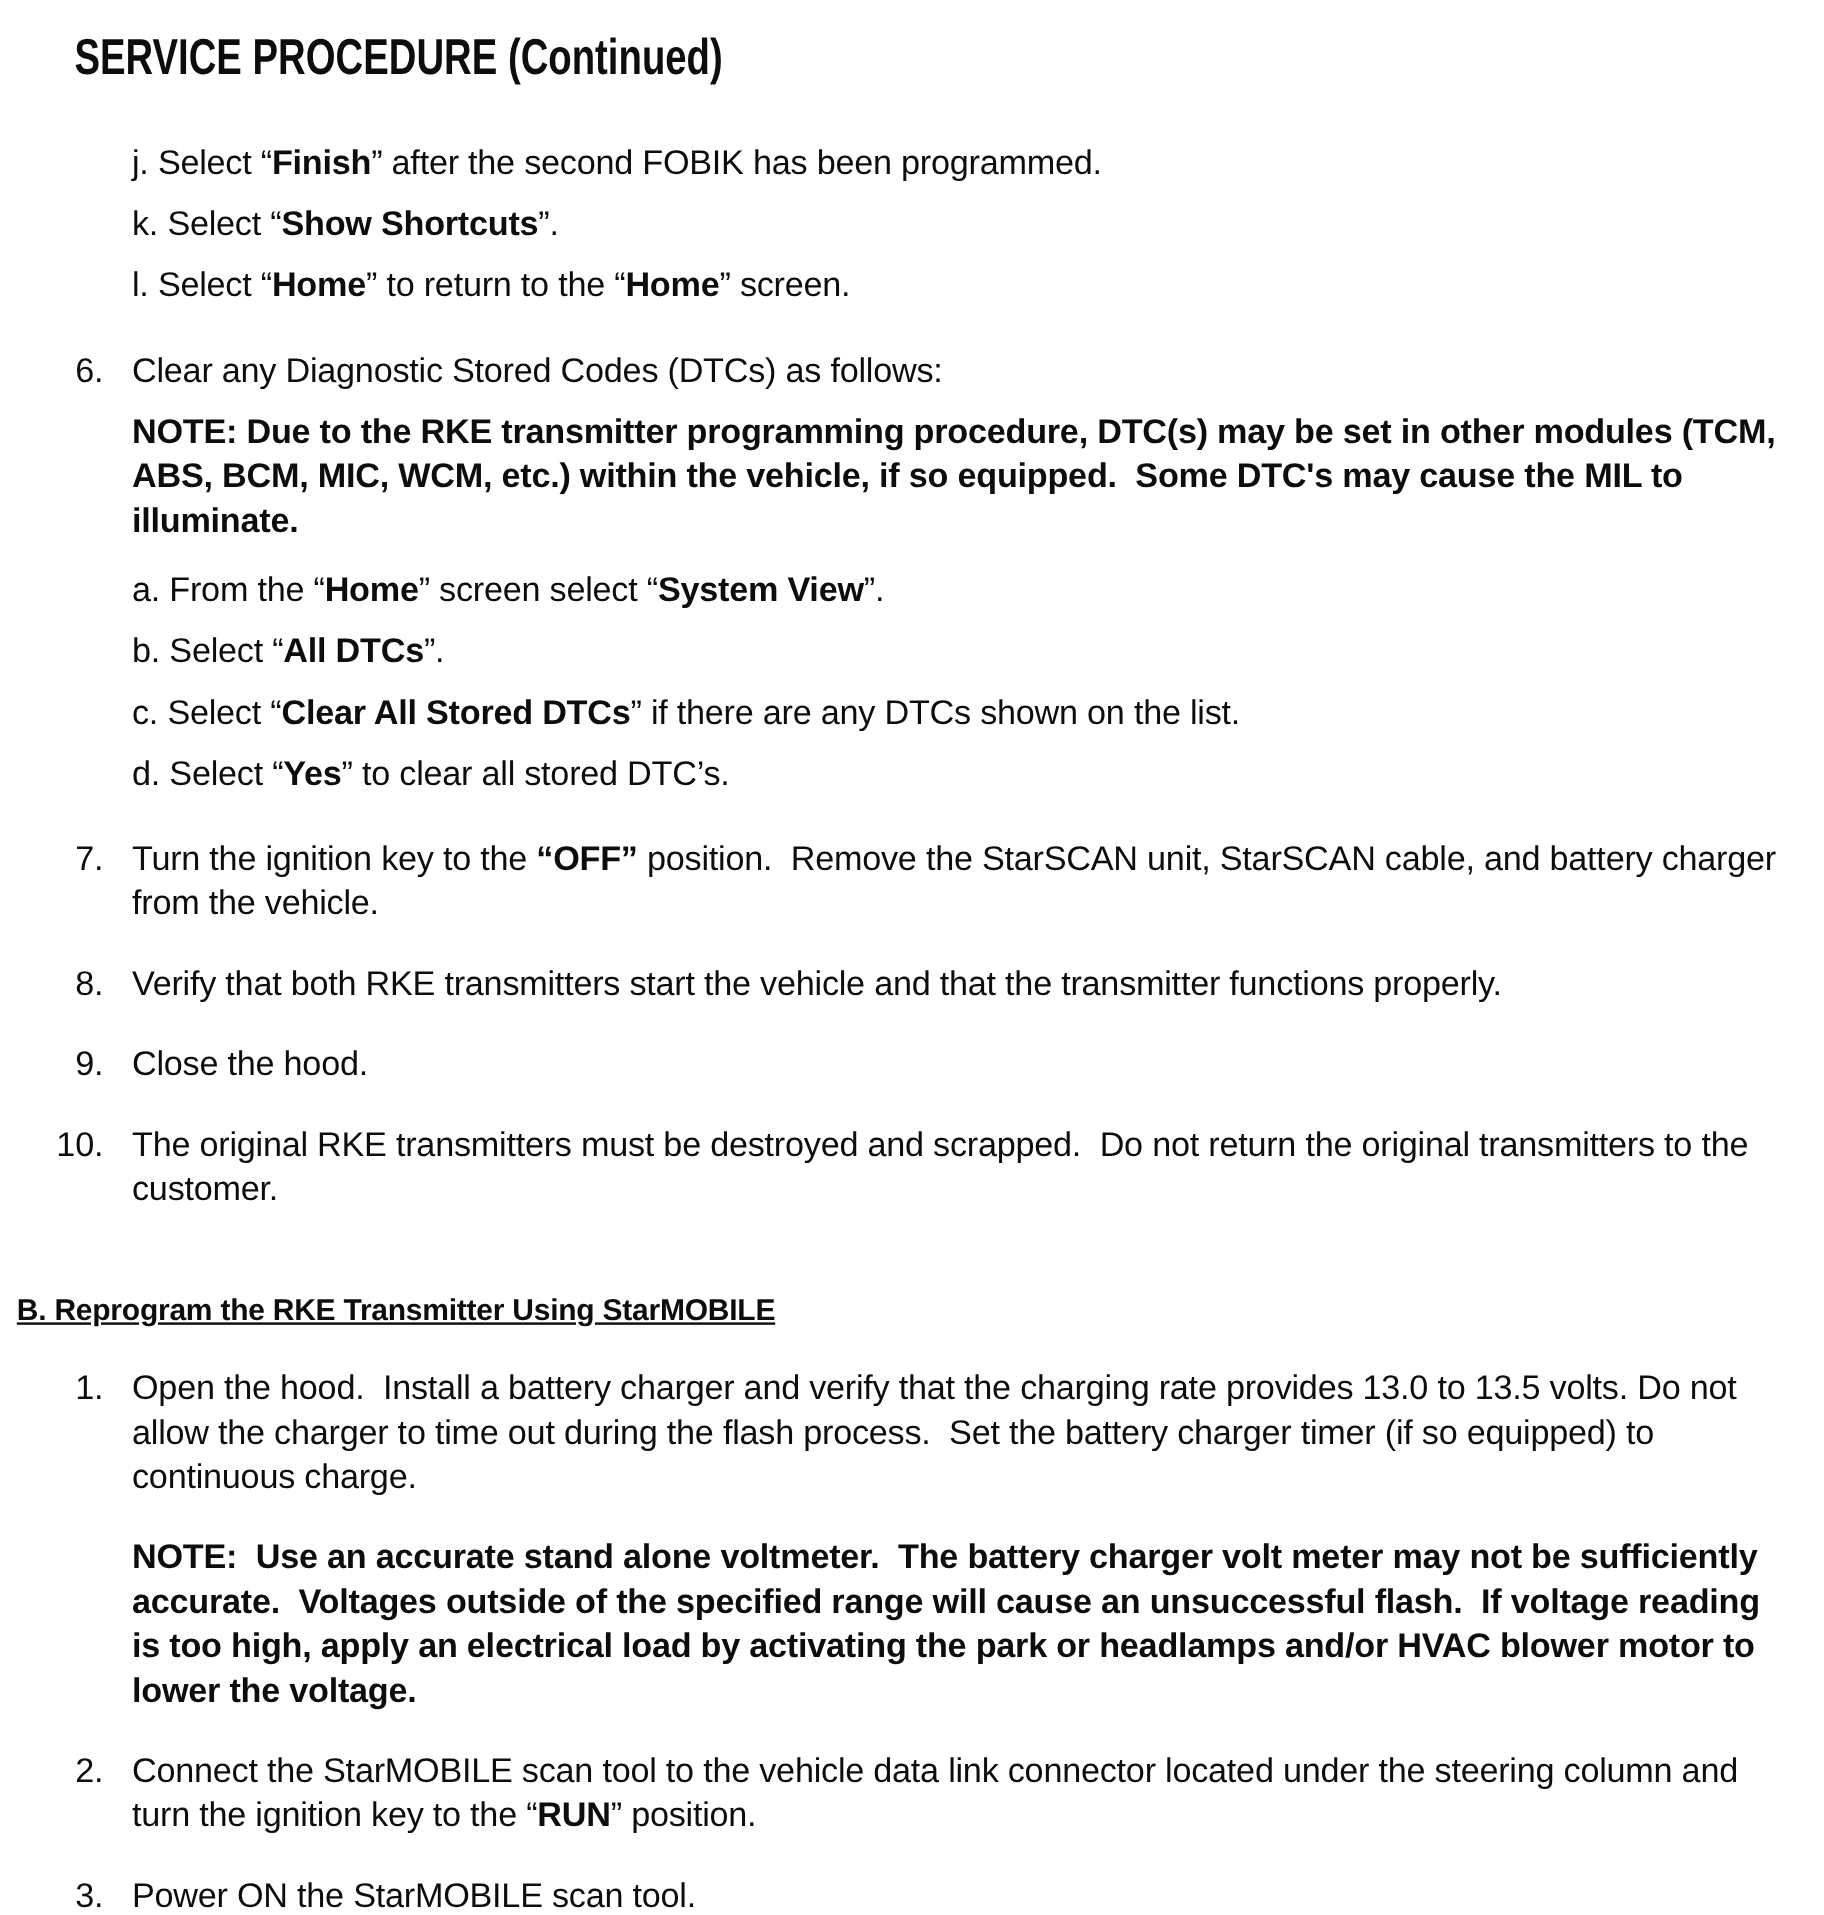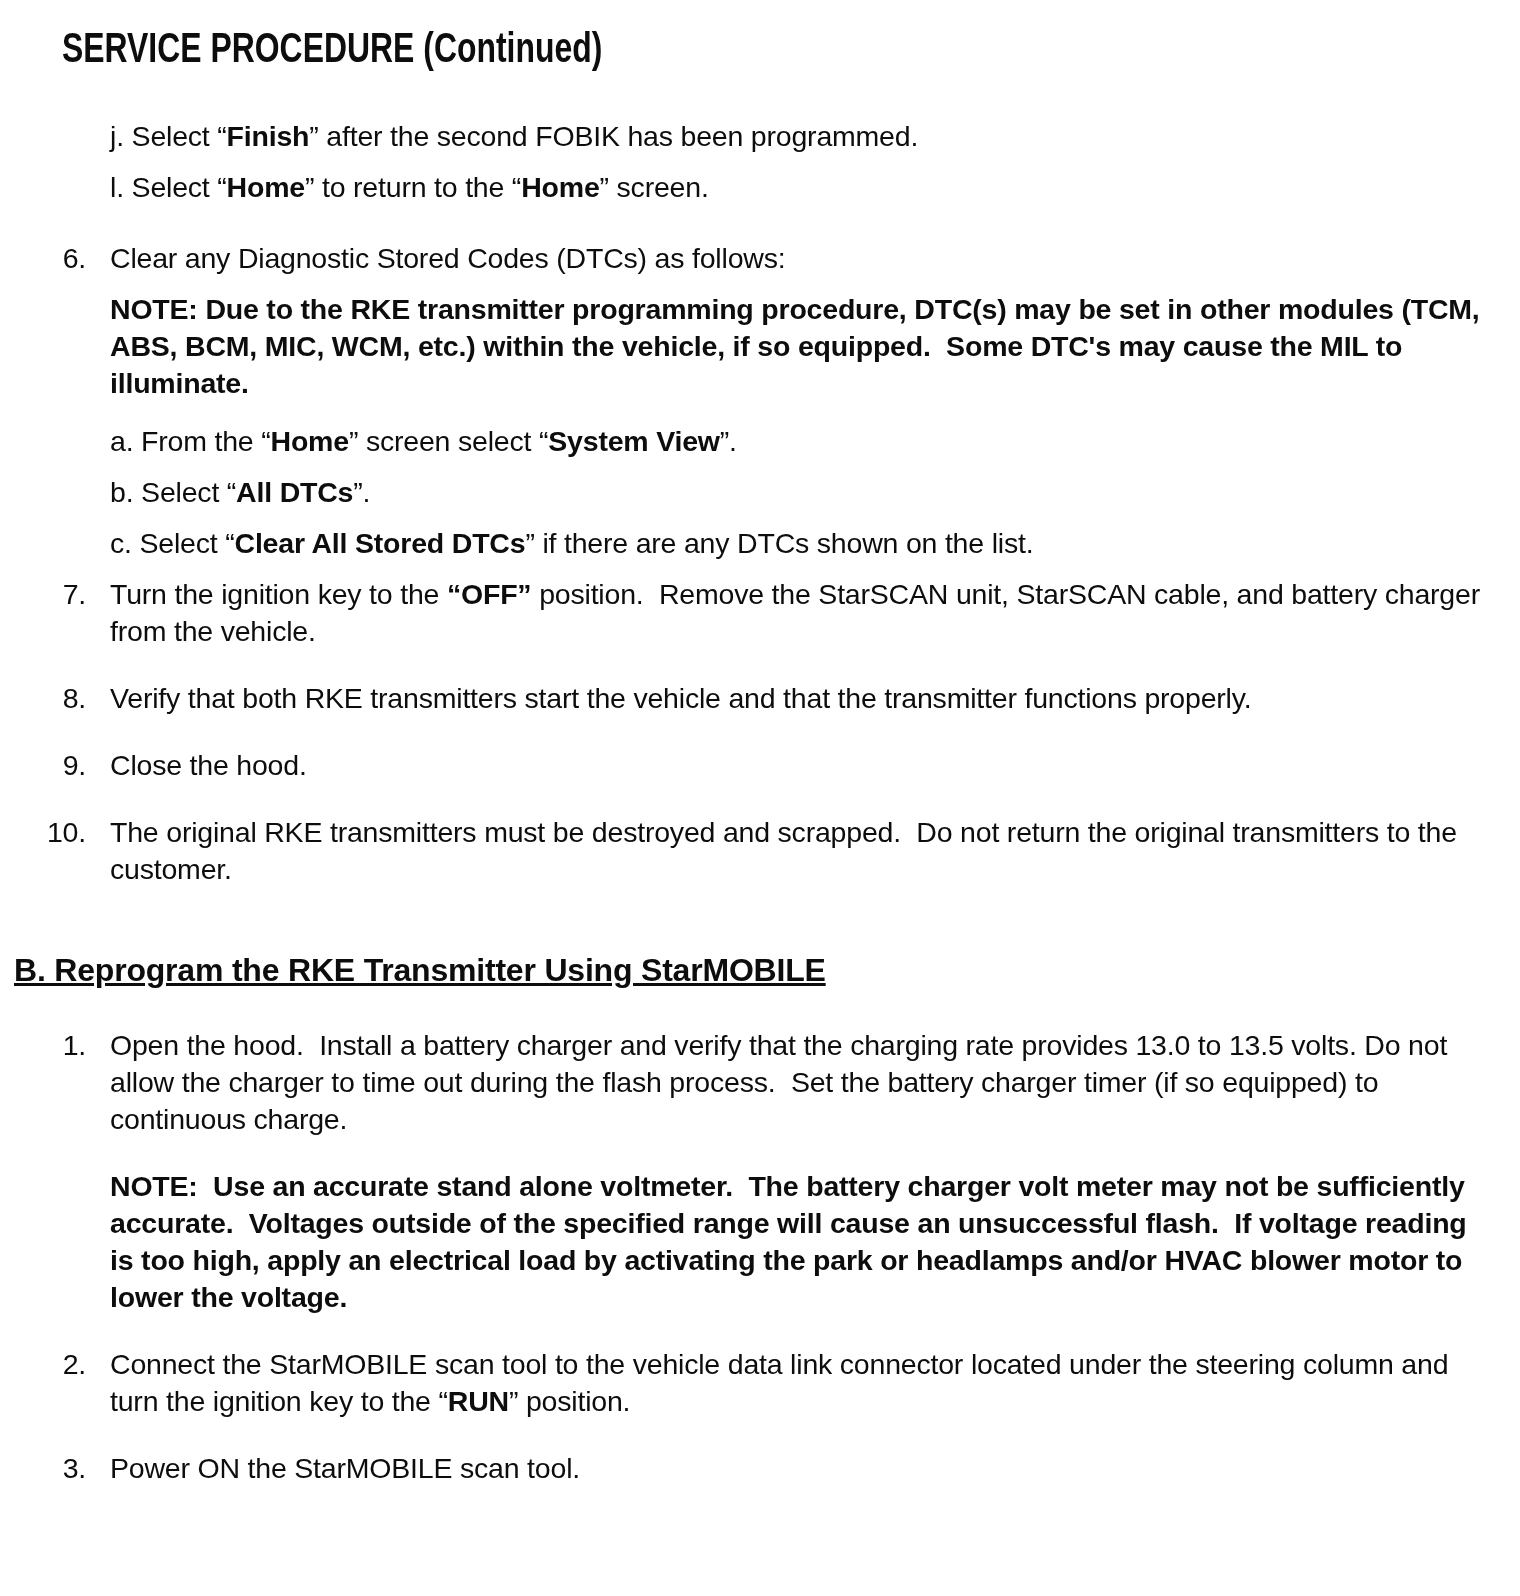--- a/index.html
+++ b/index.html
@@ -66,41 +66,43 @@
   .note {
     margin-left: 48px;
     margin-right: -4px;
     margin-bottom: 30px;
     font-weight: bold;
   }
   .note.tight { margin-bottom: 21px; }
 
   
   .heading {
-    margin: 64px 0 38px -48px;
+    margin: 64px 0 28px -48px;
     font-weight: bold;
-    font-size: 32px;
+    font-size: 25px;
   }
 </style>
 </head>
 <body>
 
 <div class="doc">
   <h1 class="title">SERVICE PROCEDURE (Continued)</h1>
   <div>
       <div class="block sub"><span class="text"><span>j. Select “</span><span class="b">Finish</span><span>” after the second FOBIK has been programmed.</span></span></div>
+      <div class="block sub"><span class="text"><span>k. Select “</span><span class="b">Show Shortcuts</span><span>”.</span></span></div>
       <div class="block sub last"><span class="text"><span>l. Select “</span><span class="b">Home</span><span>” to return to the “</span><span class="b">Home</span><span>” screen.</span></span></div>
       <div class="block num tight">
         <span class="marker">6.</span>
         <span class="text"><span>Clear any Diagnostic Stored Codes (DTCs) as follows:</span></span>
       </div>
       <div class="block note tight"><span class="text"><span class="b">NOTE: Due to the RKE transmitter programming procedure, DTC(s) may be set in other modules (TCM, ABS, BCM, MIC, WCM, etc.) within the vehicle, if so equipped.  Some DTC's may cause the MIL to illuminate.</span></span></div>
       <div class="block sub"><span class="text"><span>a. From the “</span><span class="b">Home</span><span>” screen select “</span><span class="b">System View</span><span>”.</span></span></div>
       <div class="block sub"><span class="text"><span>b. Select “</span><span class="b">All DTCs</span><span>”.</span></span></div>
       <div class="block sub"><span class="text"><span>c. Select “</span><span class="b">Clear All Stored DTCs</span><span>” if there are any DTCs shown on the list.</span></span></div>
+      <div class="block sub last"><span class="text"><span>d. Select “</span><span class="b">Yes</span><span>” to clear all stored DTC’s.</span></span></div>
       <div class="block num">
         <span class="marker">7.</span>
         <span class="text"><span>Turn the ignition key to the </span><span class="b">“OFF”</span><span> position.  Remove the StarSCAN unit, StarSCAN cable, and battery charger from the vehicle.</span></span>
       </div>
       <div class="block num">
         <span class="marker">8.</span>
         <span class="text"><span>Verify that both RKE transmitters start the vehicle and that the transmitter functions properly.</span></span>
       </div>
       <div class="block num">
         <span class="marker">9.</span>

